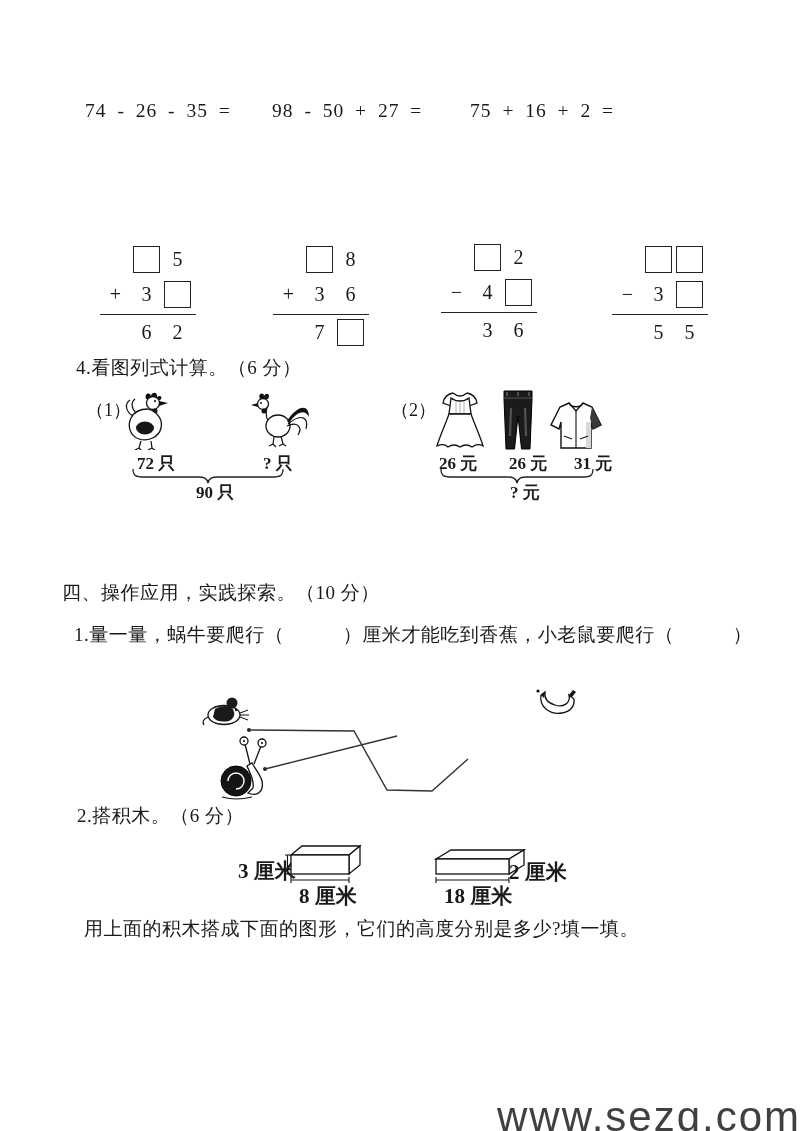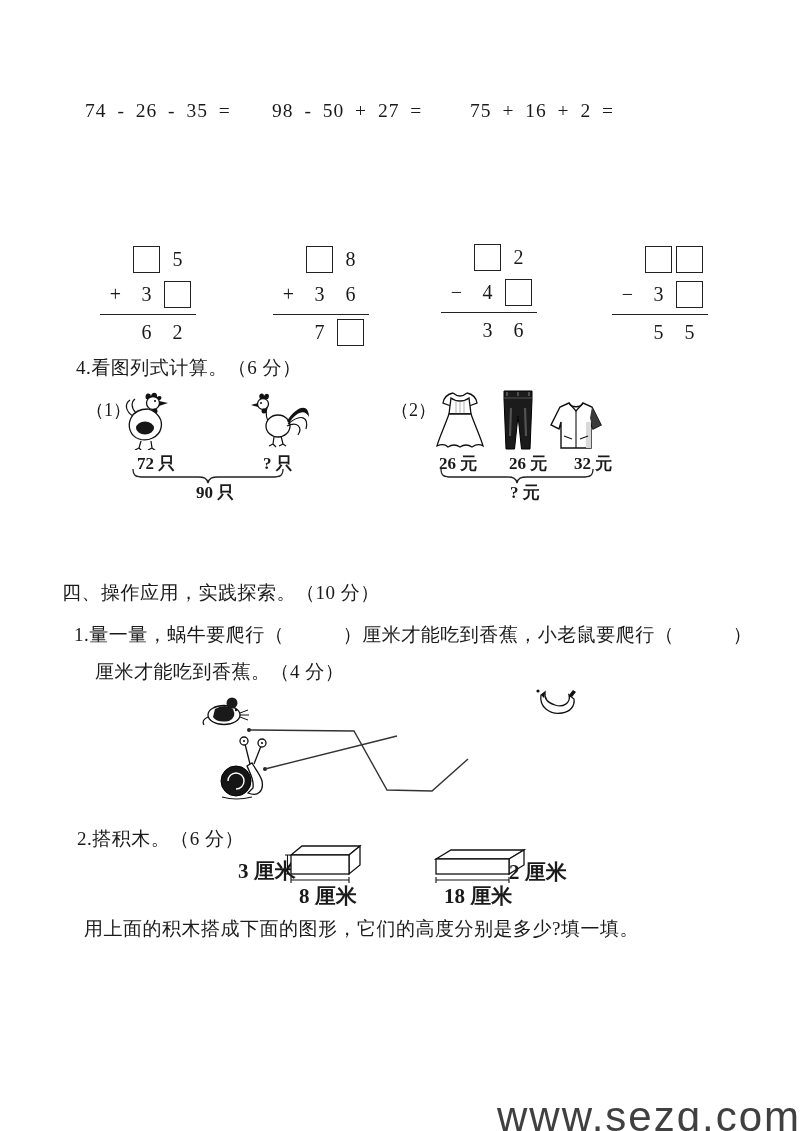--- a/index.html
+++ b/index.html
@@ -182,30 +182,29 @@
     <path d="M21,5 L12,9 L3,27 L11,31 L13,24 L13,50 L43,50 L43,24 L45,31 L53,27 L44,9 L35,5 C33,10 23,10 21,5 Z" fill="#fff" stroke="#111" stroke-width="1.4"></path>
     <path d="M44,9 L53,27 L45,31 L42,20 Z" fill="#3a3a3a"></path>
     <path d="M38,24 L38,50 L43,50 L43,24 Z" fill="#d9d9d9"></path>
     <path d="M21,5 L28,13 L35,5" fill="none" stroke="#111" stroke-width="1.3"></path>
     <path d="M28,13 L28,50" stroke="#111" stroke-width="1.1"></path>
     <path d="M16,38 L24,41 M40,38 L32,41" stroke="#111" stroke-width="1.1"></path>
   </svg>
 
   <div class="abs cnt-label" style="left:439px;top:452px;">26 元</div>
   <div class="abs cnt-label" style="left:509px;top:452px;">26 元</div>
-  <div class="abs cnt-label" style="left:574px;top:452px;">32 元</div>
+  <div class="abs cnt-label" style="left:574px;top:452px;">31 元</div>
 
   <svg class="abs" style="left:440px;top:468px;" width="154" height="17" viewBox="0 0 154 17">
     <path d="M1,1 C1,8 4,9 12,9 L67,9 C73,9 76,10 77,15 C78,10 81,9 87,9 L142,9 C150,9 153,8 153,1" fill="none" stroke="#222" stroke-width="1.3"></path>
   </svg>
   <div class="abs cnt-label" style="left:510px;top:481px;">? 元</div>
 
   <div class="abs hdr" style="left:62px;top:580px;">四、操作应用，实践探索。（10 分）</div>
   <div class="abs hdr" style="left:74px;top:622px;">1.量一量，蜗牛要爬行（　　　）厘米才能吃到香蕉，小老鼠要爬行（　　　）</div>
-  <div class="abs hdr" style="left:95px;top:659px;">厘米才能吃到香蕉。（4 分）</div>
 
   <svg class="abs" style="left:150px;top:683px;" width="450" height="130" viewBox="0 0 450 130">
 
     <g>
       <circle cx="99" cy="47" r="2" fill="#222"></circle>
       <polyline points="99,47 204,48 237,107 282,108 318,76" fill="none" stroke="#333" stroke-width="1.4"></polyline>
     </g>
 
     <g>
       <circle cx="115" cy="86" r="2" fill="#222"></circle>
@@ -235,21 +234,21 @@
     </g>
 
     <g transform="translate(386,2)">
       <circle cx="2" cy="6" r="1.6" fill="#111"></circle>
       <path d="M5,10 C3,22 14,30 26,28 C34,27 39,21 38,14 L33,10 C35,18 27,23 19,20 C12,18 8,14 9,7 Z" fill="#fff" stroke="#111" stroke-width="1.3"></path>
       <path d="M5,10 L9,7 L8,13 Z" fill="#111"></path>
       <path d="M33,10 l4,-5 l3,2 l-4,5 Z" fill="#111"></path>
     </g>
   </svg>
 
-  <div class="abs hdr" style="left:77px;top:826px;font-family:Liberation Serif, serif;">2.搭积木。（6 分）</div>
+  <div class="abs hdr" style="left:77px;top:803px;font-family:Liberation Serif, serif;">2.搭积木。（6 分）</div>
 
   <div class="abs dim-label" style="left:238px;top:857px;">3 厘米</div>
   <svg class="abs" style="left:284px;top:841px;" width="85" height="50" viewBox="0 0 85 50">
     <path d="M7,14 L18,5 L76,5 L65,14 Z" fill="#fff" stroke="#111" stroke-width="1.3"></path>
     <path d="M65,14 L76,5 L76,24 L65,33 Z" fill="#fff" stroke="#111" stroke-width="1.3"></path>
     <rect x="7" y="14" width="58" height="19" fill="#fff" stroke="#111" stroke-width="1.3"></rect>
     <path d="M1,14 L6,14 M1,33 L6,33 M3.5,14 L3.5,33" stroke="#111" stroke-width="1.1"></path>
     <path d="M7,36 L7,42 M65,36 L65,42 M7,39 L65,39" stroke="#111" stroke-width="1.1"></path>
   </svg>
   <div class="abs dim-label" style="left:299px;top:882px;">8 厘米</div>

